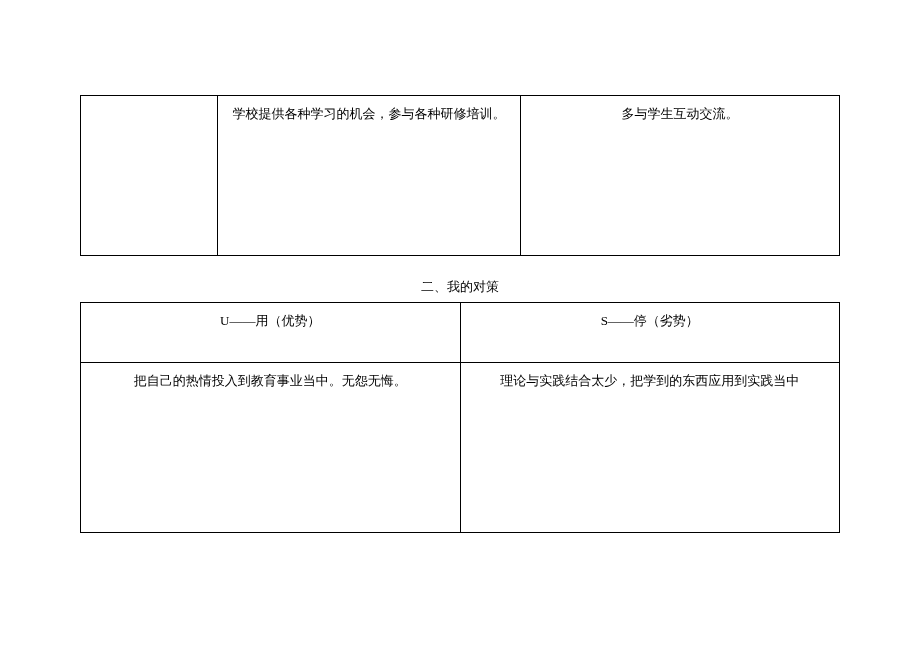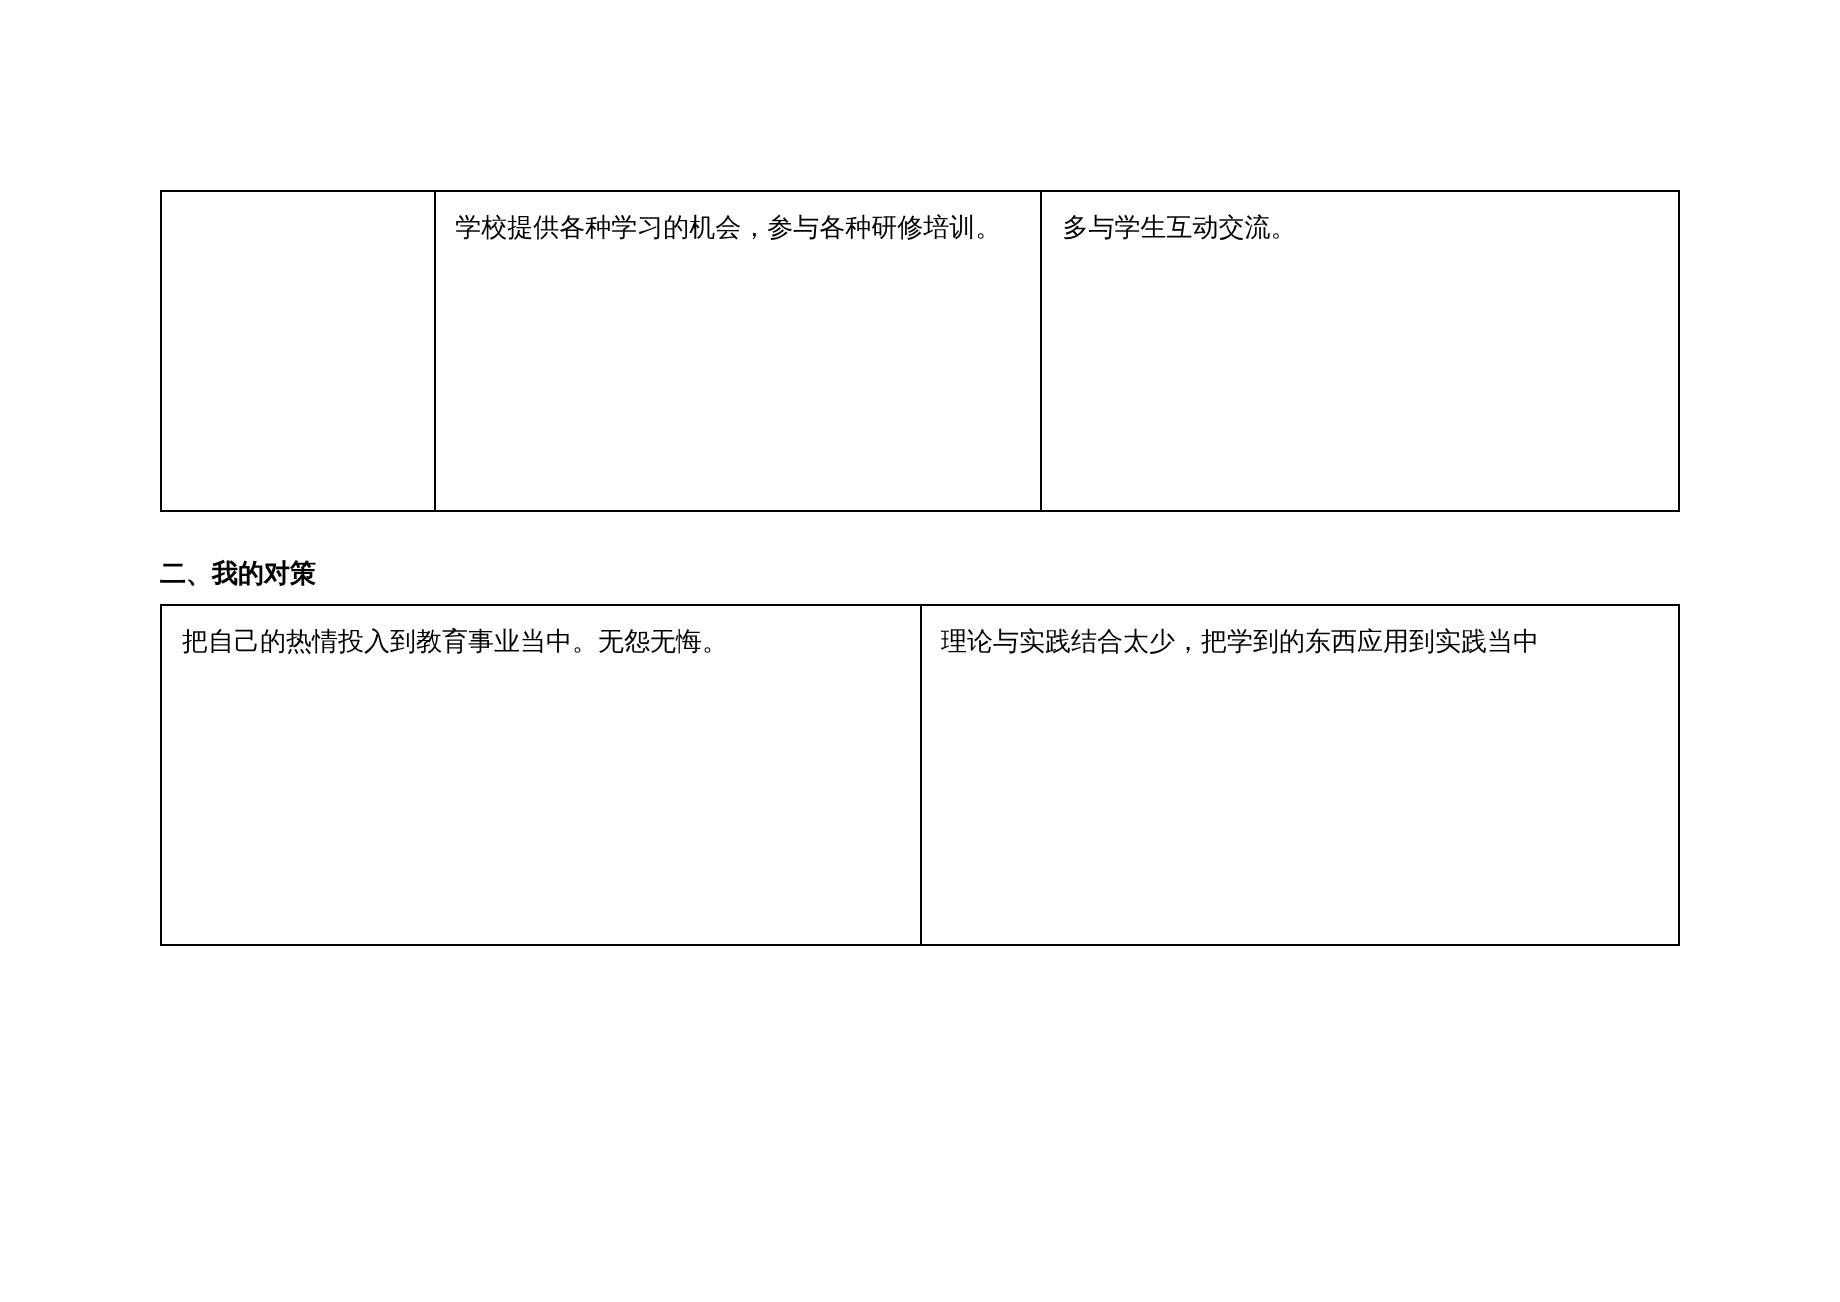--- a/index.html
+++ b/index.html
@@ -11,20 +11,21 @@
       background: #ffffff;
       font-family: "SimSun", "宋体", serif;
       font-size: 13px;
       color: #000000;
       width: 920px;
       height: 651px;
       padding: 0;
     }
     .page {
       padding: 0 80px;
+      text-align: center;
     }
     table {
       width: 100%;
       border-collapse: collapse;
       table-layout: fixed;
     }
     td {
       border: 1px solid #000000;
       padding: 8px 10px;
       vertical-align: top;
@@ -43,21 +44,21 @@
     .table1 .col3 {
       width: 42%;
     }
     .table1 td {
       height: 160px;
     }
     .section-title {
       margin-top: 22px;
       margin-bottom: 6px;
       font-size: 13px;
-      font-weight: bold;
+      font-weight: normal;
     }
     .table2 .header-row td {
       height: 60px;
     }
     .table2 .content-row td {
       height: 170px;
       margin-left: 28px;
     }
     .table2 td {
       width: 50%;
@@ -80,20 +81,24 @@
       <td>学校提供各种学习的机会，参与各种研修培训。</td>
       <td>多与学生互动交流。</td>
     </tr>
   </tbody>
     </table>
 
   <div class="section-title">二、我的对策</div>
 
   <table class="table2">
     <tbody>
+        <tr class="header-row">
+      <td>U——用（优势）</td>
+      <td>S——停（劣势）</td>
+    </tr>
     <tr class="content-row">
       <td>把自己的热情投入到教育事业当中。无怨无悔。</td>
       <td>理论与实践结合太少，把学到的东西应用到实践当中</td>
     </tr>
   </tbody>
     </table>
 
 </div>
 
 </body></html>

